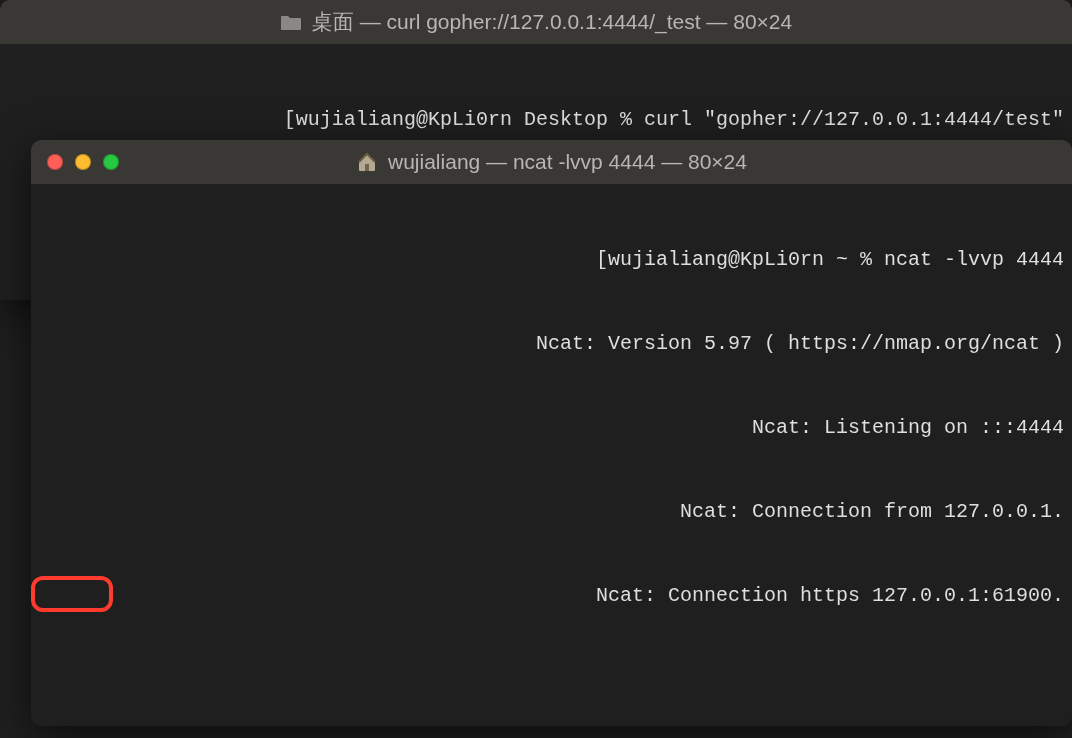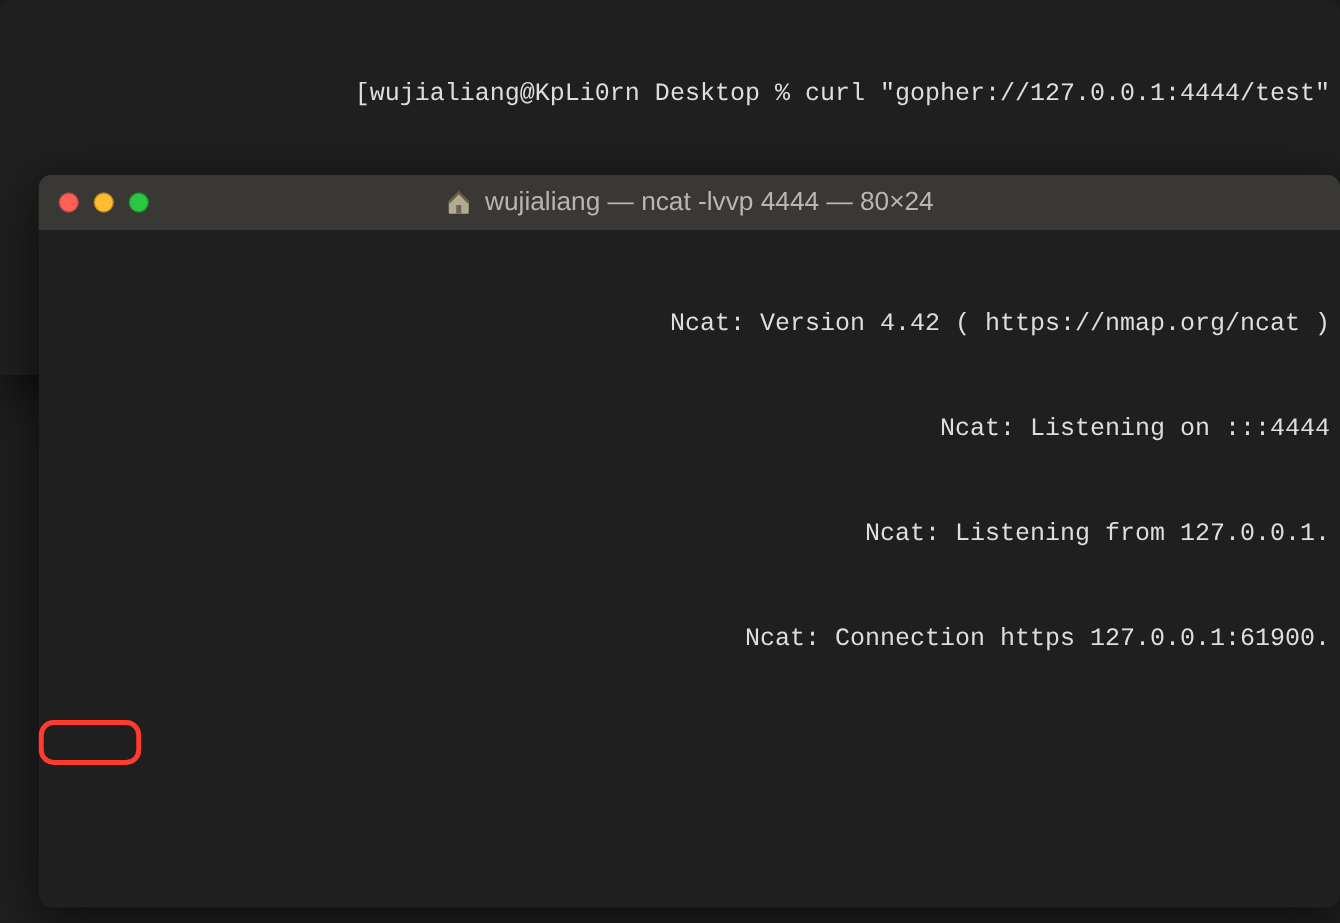--- a/index.html
+++ b/index.html
@@ -107,20 +107,30 @@
     box-sizing: border-box;
   }
 
   .line { display: block; text-align: right; }
 
 </style>
 </head>
 <body>
 
 <div class="window window-back">
+  <div class="titlebar">
+    <div class="title-content">
+      <span class="icon">
+        <svg width="22" height="20" viewBox="0 0 22 20">
+          <path d="M2 4 h6 l2 2 h10 a1 1 0 0 1 1 1 v10 a1 1 0 0 1 -1 1 H2 a1 1 0 0 1 -1 -1 V5 a1 1 0 0 1 1 -1 z" fill="#8a8884"></path>
+        </svg>
+      </span>
+      <span>桌面 — curl gopher://127.0.0.1:4444/_test — 80×24</span>
+    </div>
+  </div>
   <div class="term-body">
     <span class="line">[wujialiang@KpLi0rn Desktop % curl "gopher://127.0.0.1:4444/test"</span>
     <span class="line">[wujialiang@KpLi0rn Desktop % curl "gopher://127.0.0.1:4444/_test"</span>
     <span class="line"><span class="cursor"></span></span>
   </div>
 </div>
 
 <div class="window window-front">
   <div class="titlebar">
     <div class="traffic-lights">
@@ -133,23 +143,24 @@
         <svg width="22" height="22" viewBox="0 0 22 22">
           <path d="M3 11 L11 3 L19 11 V19 a1 1 0 0 1 -1 1 H4 a1 1 0 0 1 -1 -1 Z" fill="#b2aa93"></path>
           <rect x="9" y="13" width="4" height="7" fill="#6f634a"></rect>
           <path d="M3 11 L11 3 L19 11" fill="none" stroke="#6b5e3f" stroke-width="2"></path>
         </svg>
       </span>
       <span>wujialiang — ncat -lvvp 4444 — 80×24</span>
     </div>
   </div>
   <div class="term-body">
-    <span class="line">Ncat: Version 4.42 ( https://nmap.org/ncat )</span>
+    <span class="line">[wujialiang@KpLi0rn ~ % ncat -lvvp 4444</span>
+    <span class="line">Ncat: Version 5.97 ( https://nmap.org/ncat )</span>
     <span class="line">Ncat: Listening on :::4444</span>
-    <span class="line">Ncat: Listening from 127.0.0.1.</span>
+    <span class="line">Ncat: Connection from 127.0.0.1.</span>
     <span class="line">Ncat: Connection https 127.0.0.1:61900.</span>
     
     
     
     
     
     
     
     
     

